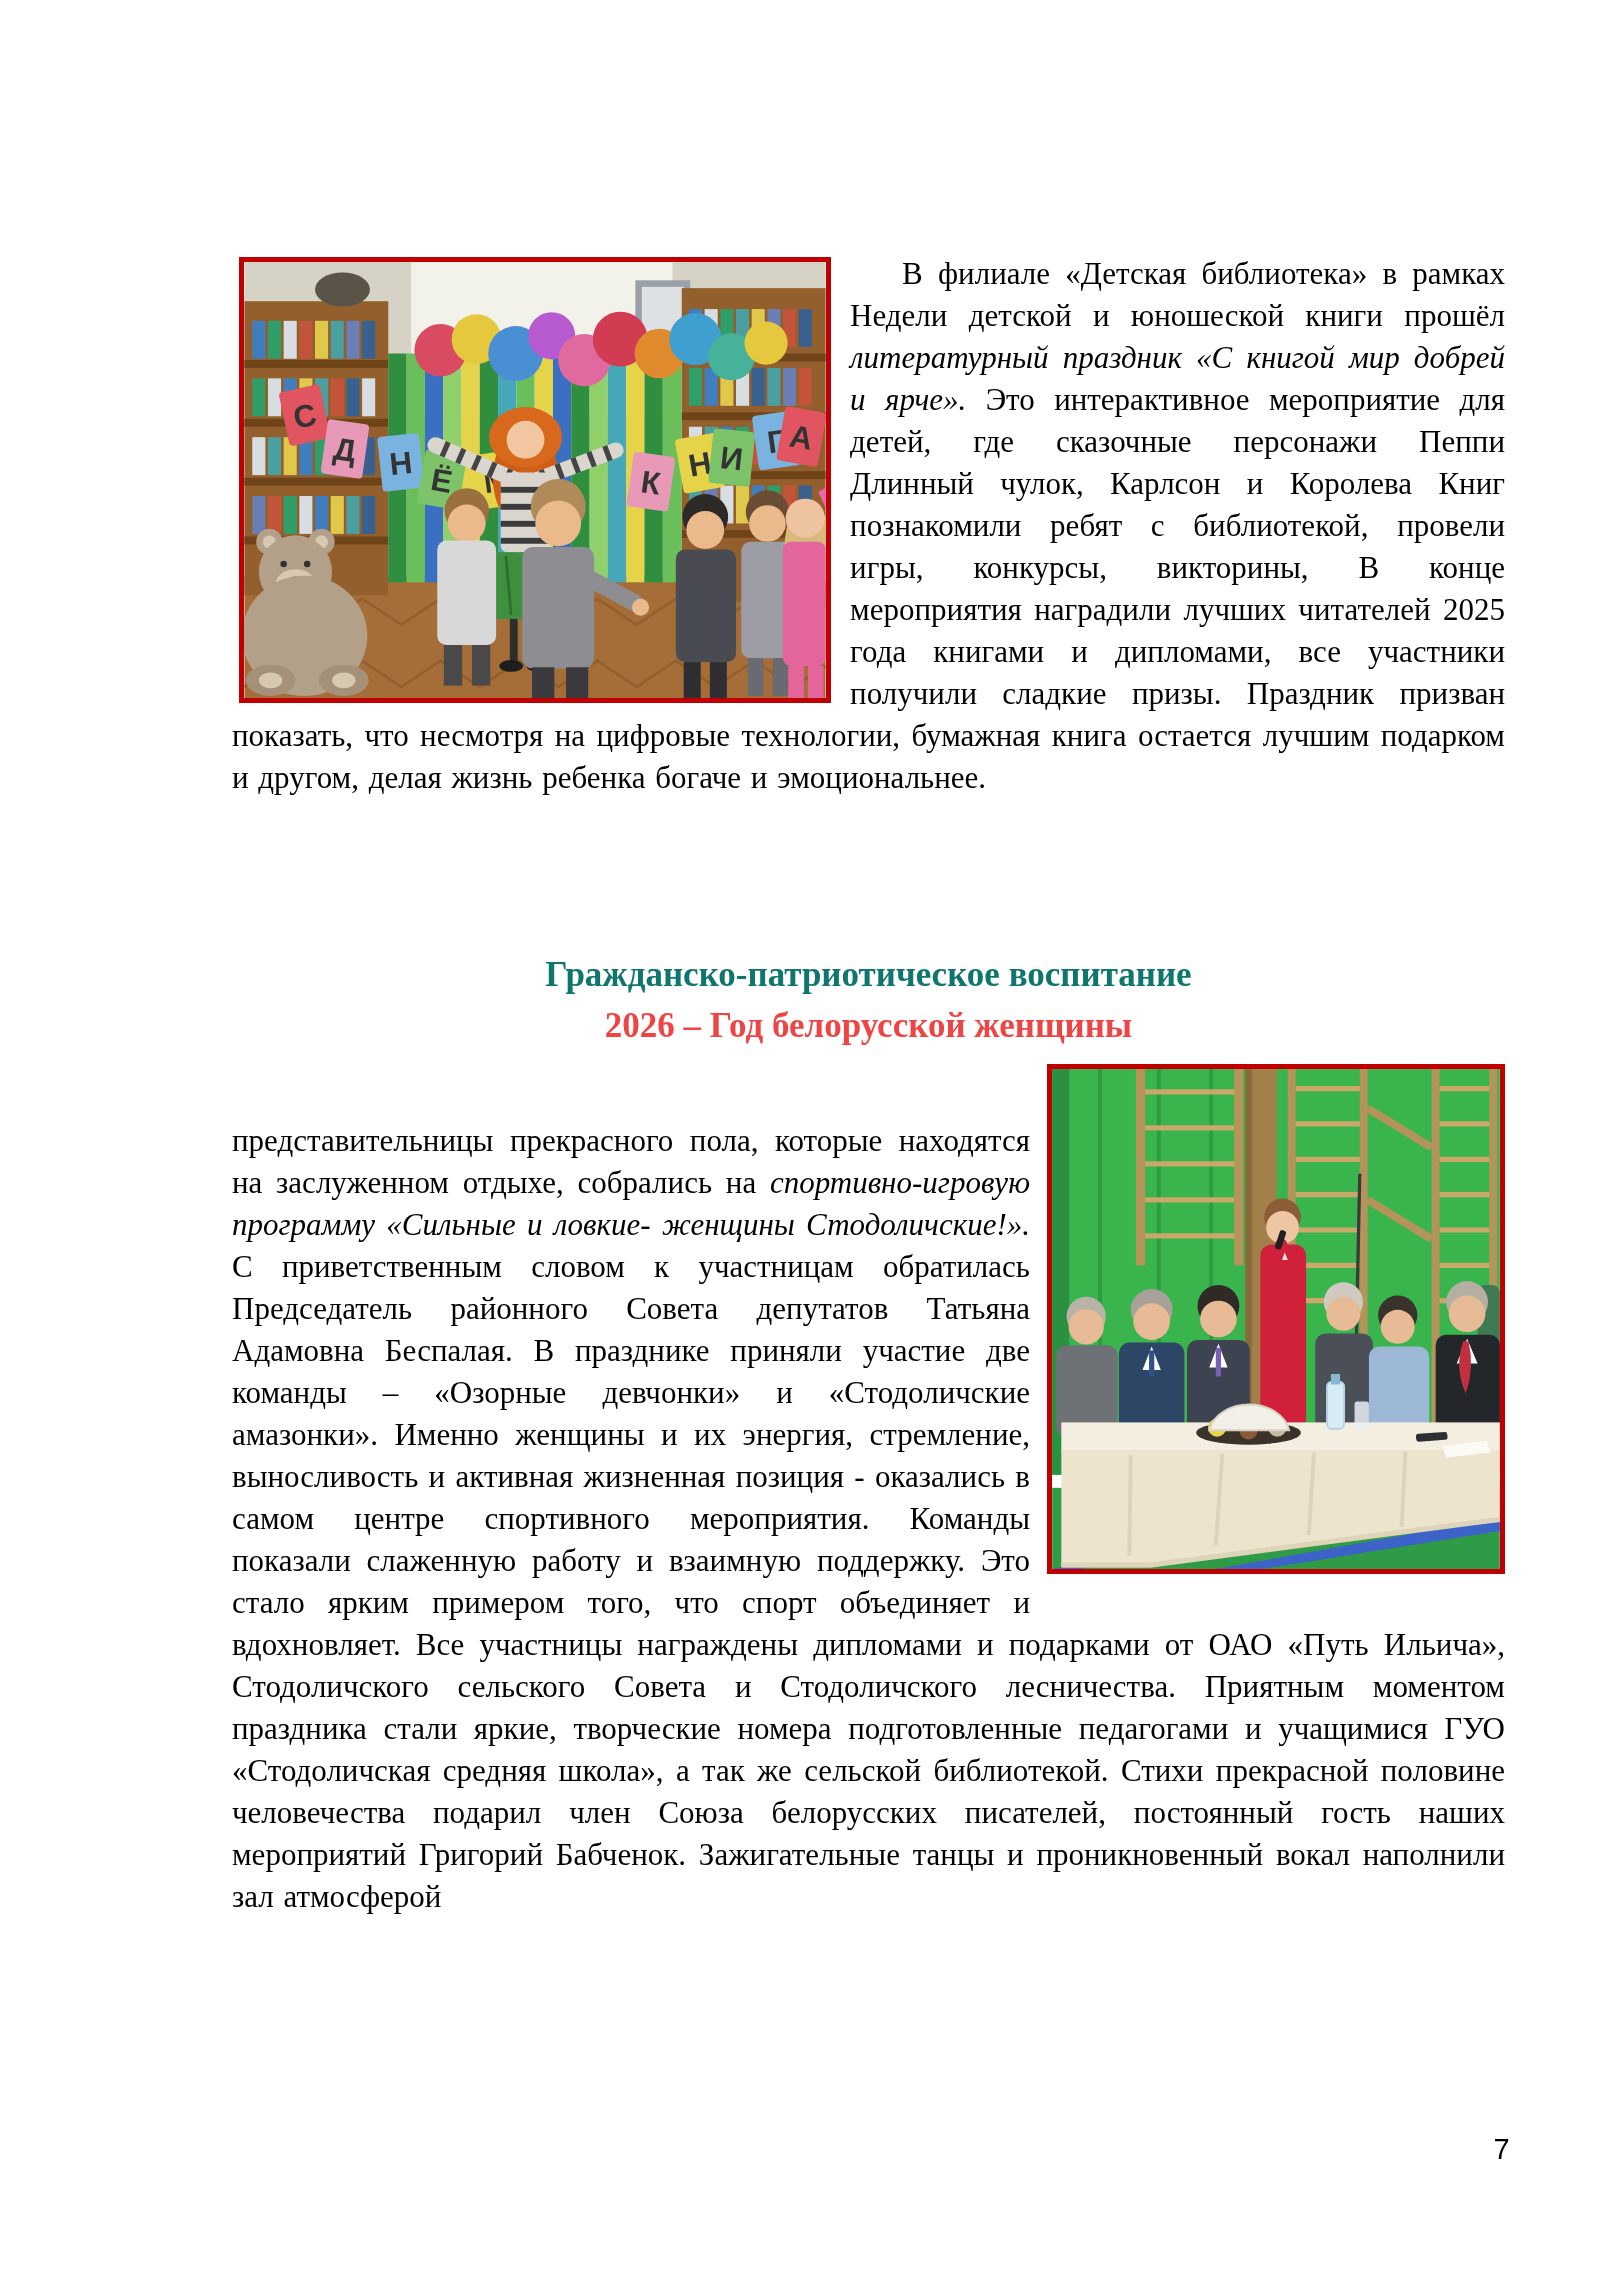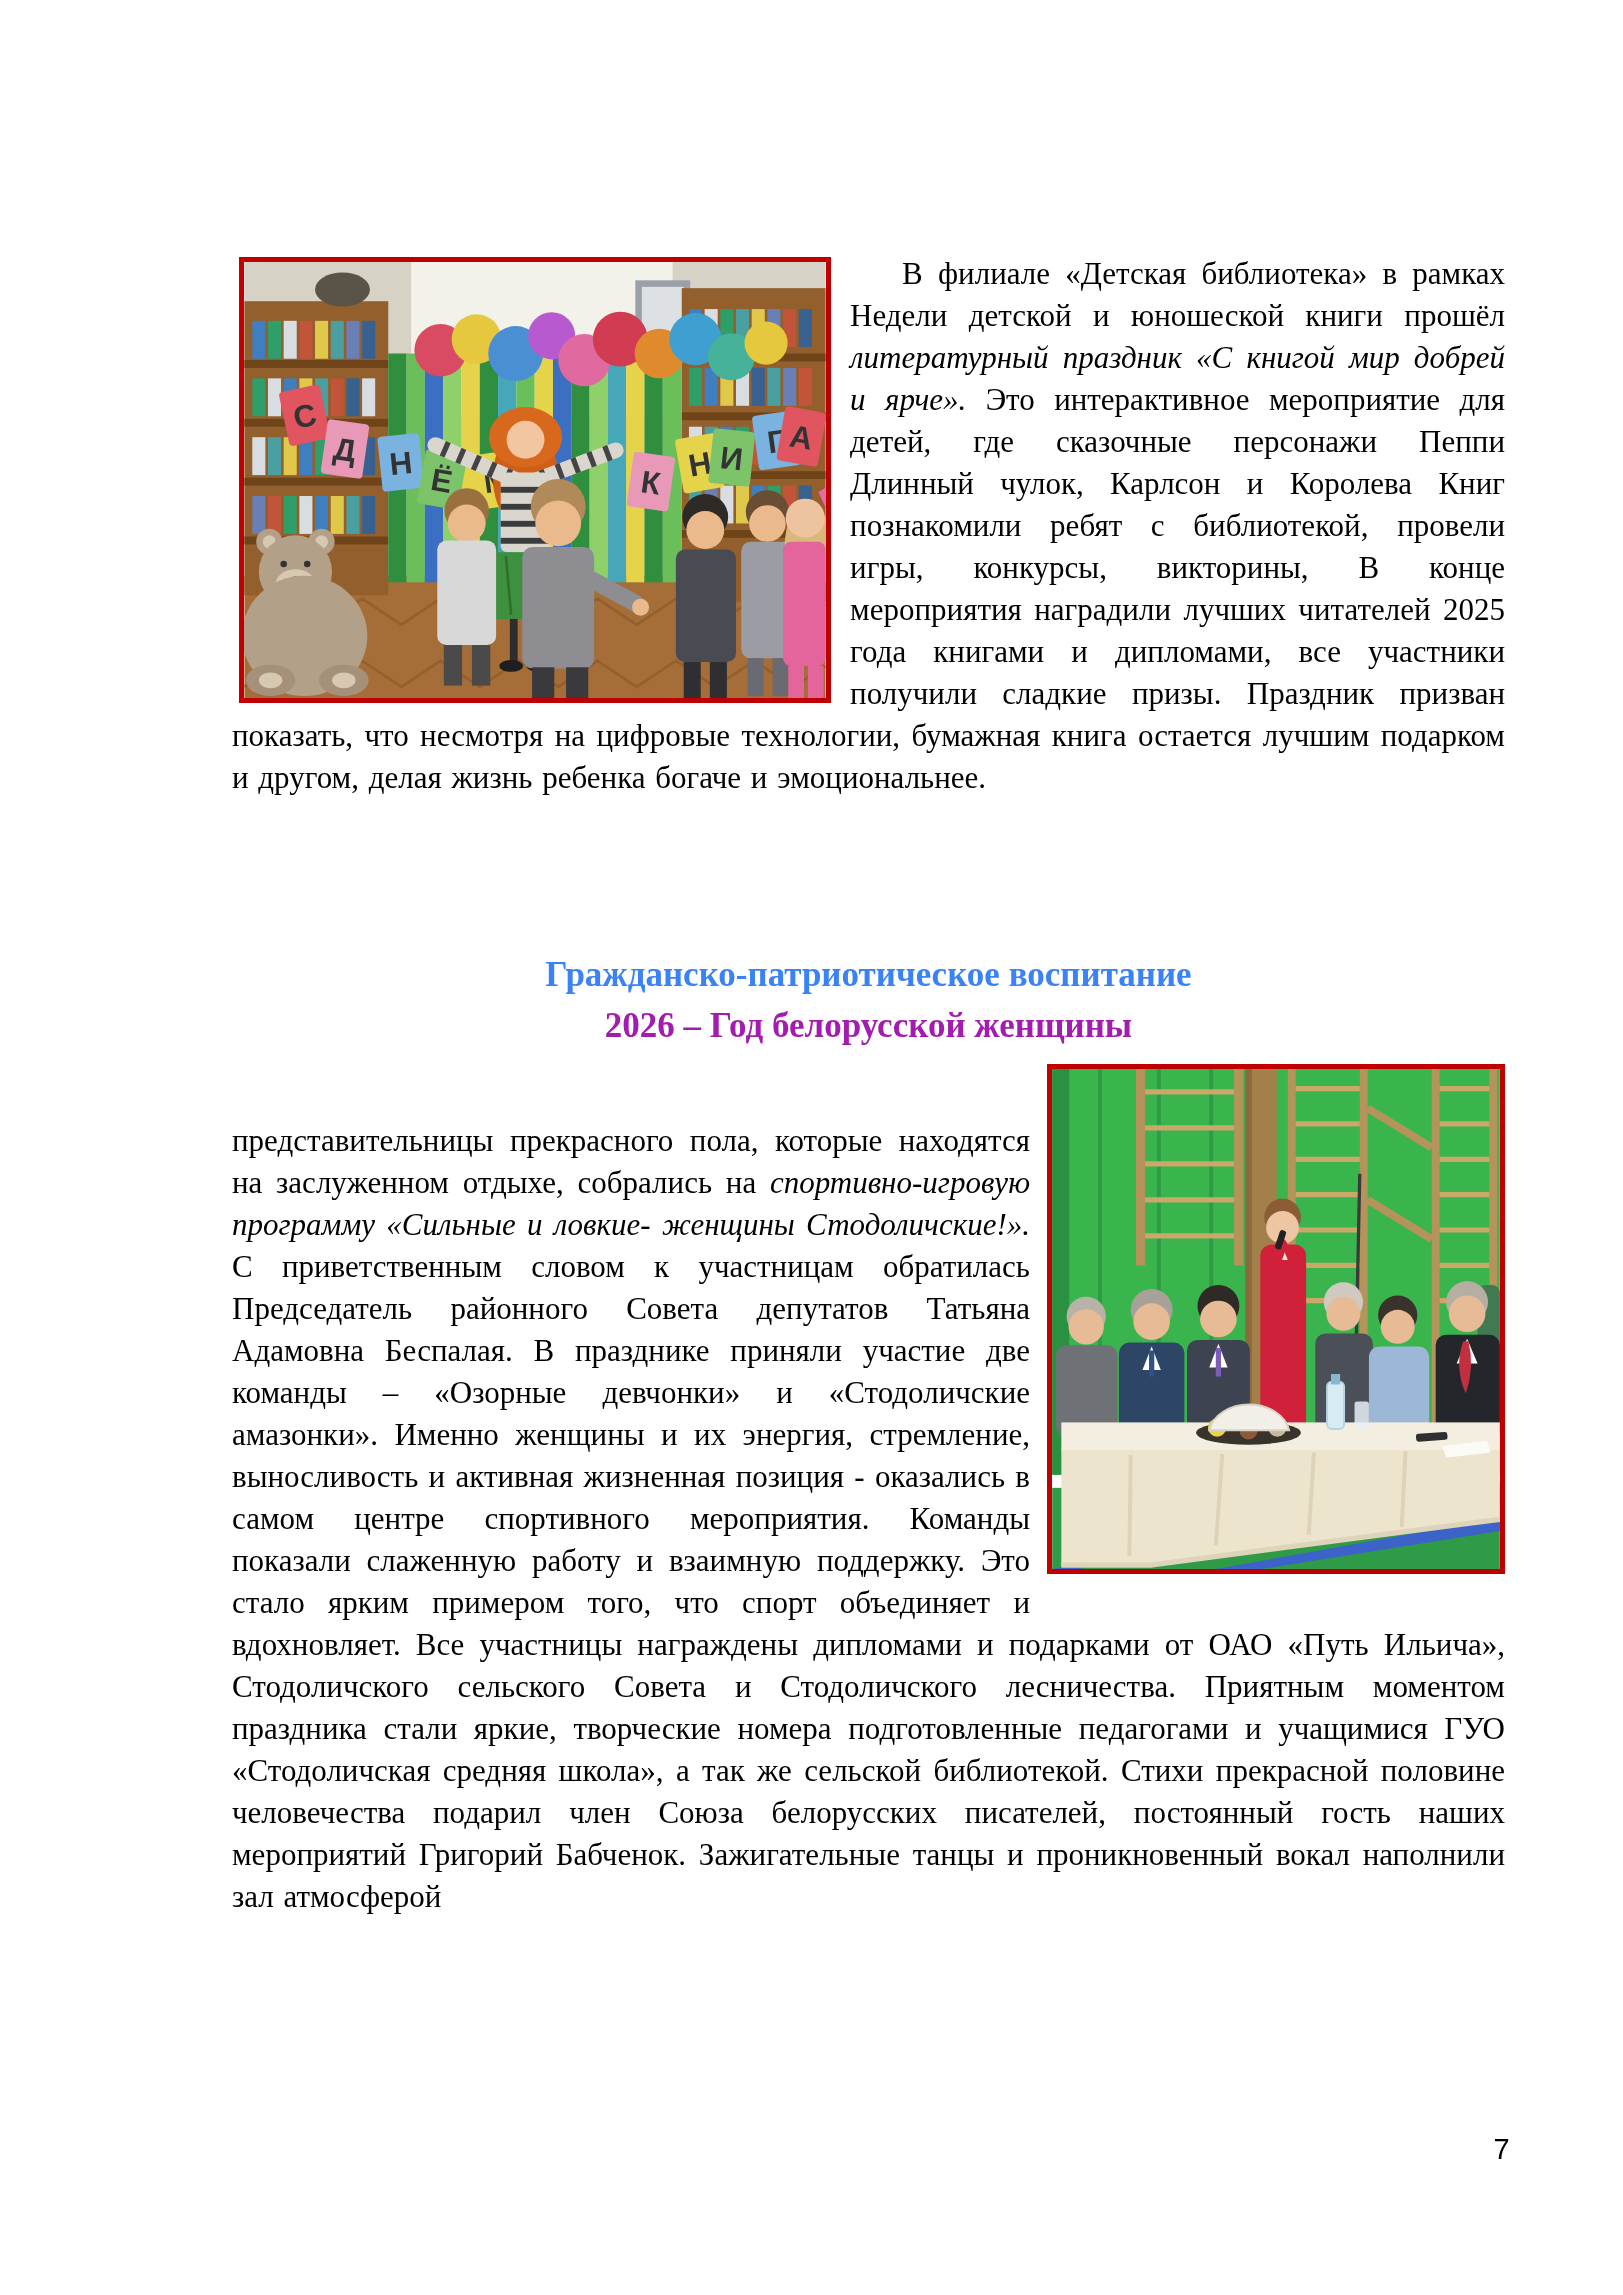--- a/index.html
+++ b/index.html
@@ -17,22 +17,22 @@
   .em{font-weight:normal;font-style:italic;}
   figure{margin:0;}
   .photo{border:5.9px solid #c00000;box-sizing:content-box;background:#fff;}
   .photo svg{display:block;}
   .photo-left{float:left;margin:3.9px 19.6px 9.2px 6.5px;}
   .photo-right{float:right;margin:9.2px 0 9.2px 17px;}
   .heading{
     position:absolute;left:232px;width:1273px;text-align:center;
     font-weight:bold;font-size:35px;line-height:46px;margin:0;
   }
-  .h-red{color:#3b82f6;top:952px;}
-  .h-blue{color:#a21caf;top:1003px;}
+  .h-red{color:#0f766e;top:952px;}
+  .h-blue{color:#ef4444;top:1003px;}
   .pagenum{
     position:absolute;top:2133px;left:1472px;width:59px;text-align:center;
     font-family:"Liberation Sans",sans-serif;font-size:29px;
   }
   .sec1{position:absolute;top:253px;left:232px;width:1273px;}
   .sec2{position:absolute;top:1055px;left:232px;width:1273px;}
   .intro{position:absolute;top:158px;left:232px;width:1273px;}
 </style>
 </head>
 <body>

